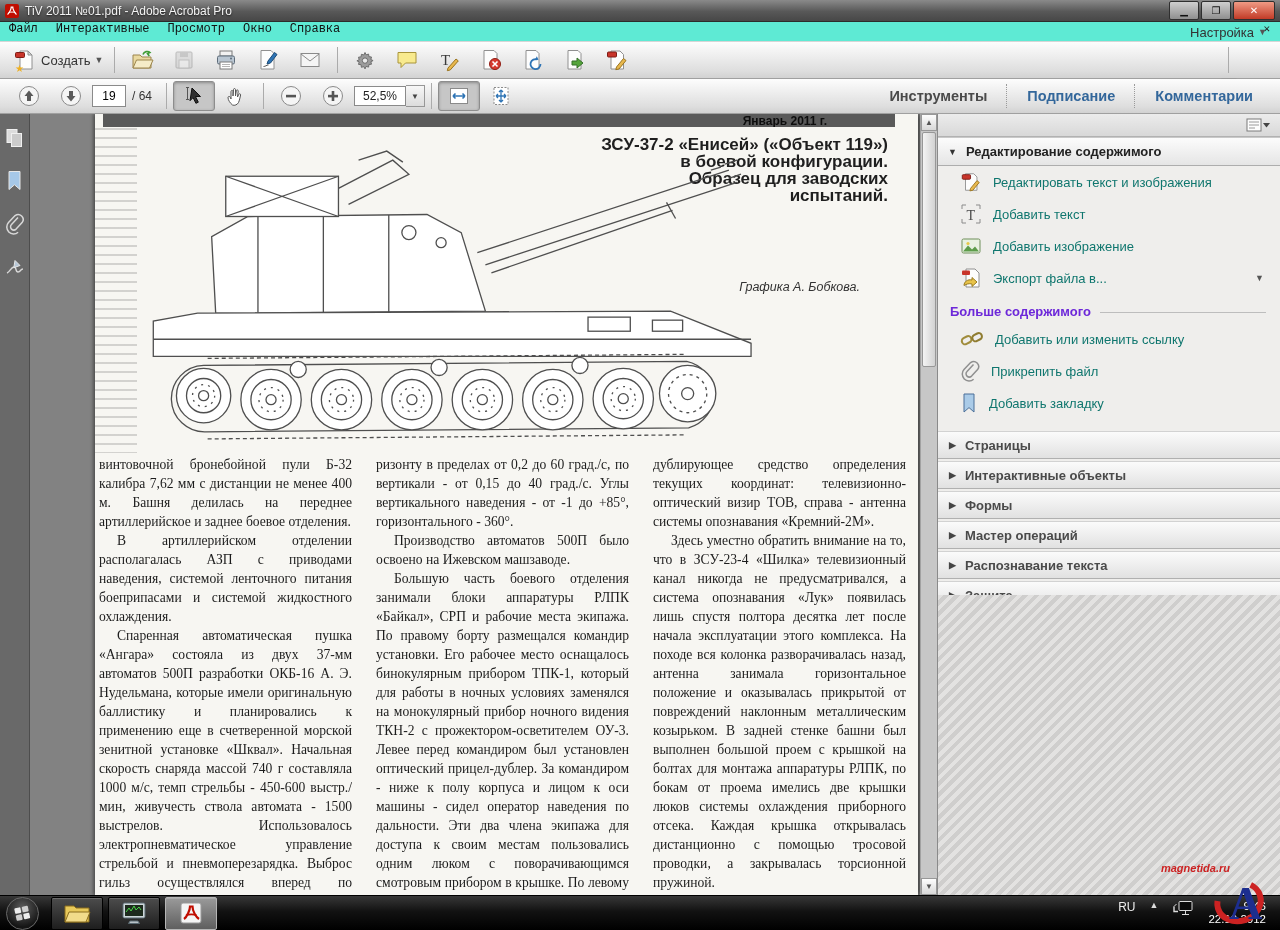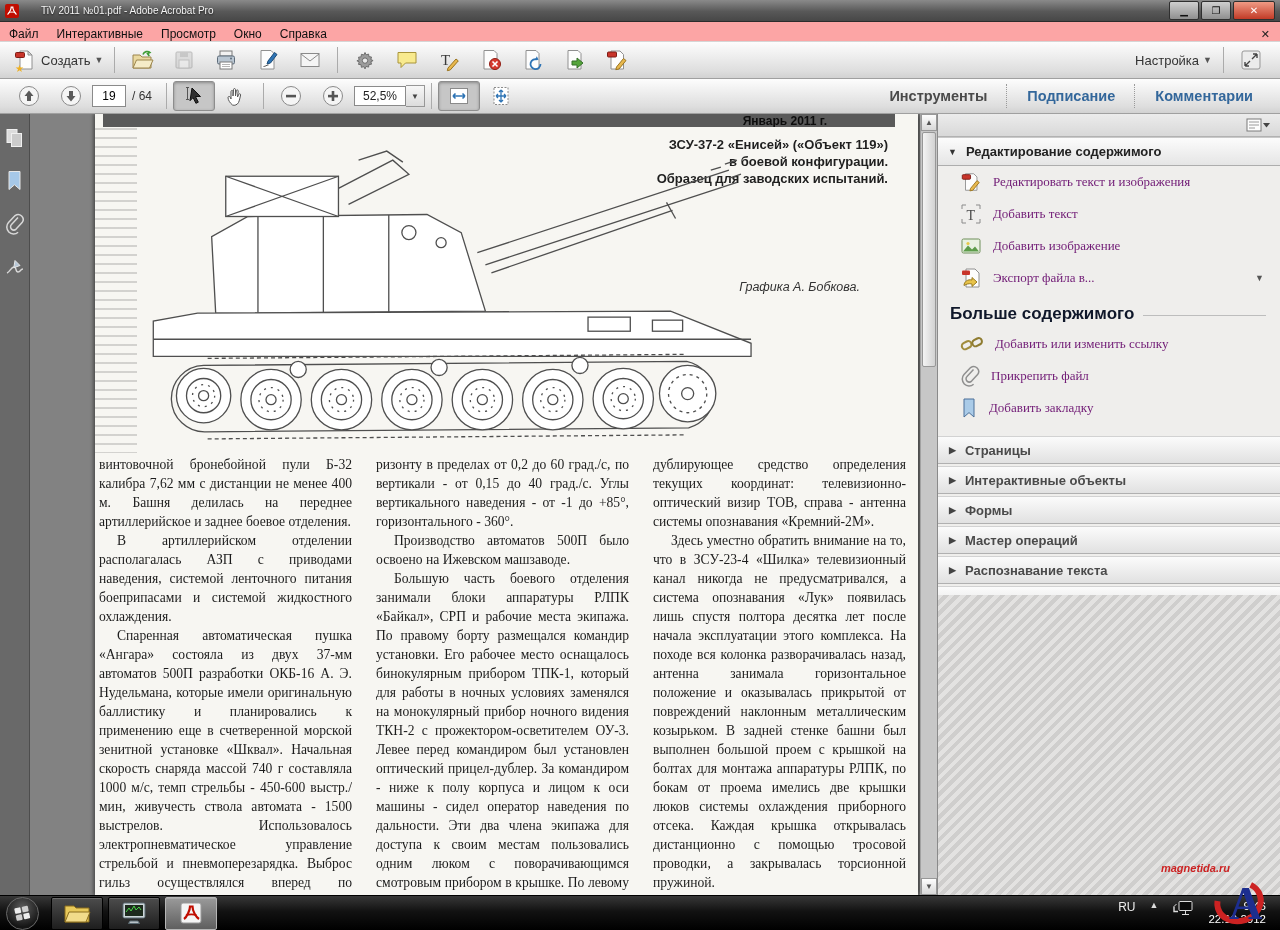--- a/index.html
+++ b/index.html
@@ -2,29 +2,29 @@
 <html><head>
 <meta charset="utf-8">
 <style>
   html,body{margin:0;padding:0;background:#555;}
   #screen{position:relative;width:1280px;height:930px;overflow:hidden;background:#828282;
           font-family:"Liberation Sans",sans-serif;}
   
   .titlebar{position:absolute;top:0;left:0;right:0;height:22px;
     background:linear-gradient(#8a8a8a,#585858 55%,#474747);
     border-bottom:1px solid #2c2c2c;display:flex;align-items:center;padding:0 5px;box-sizing:border-box;}
-  .titlebar .title{color:#f4f4f4;font-size:10px;margin-left:22px;text-shadow:0 1px 2px rgba(0,0,0,.7);}
+  .titlebar .title{color:#f4f4f4;font-size:12px;margin-left:6px;text-shadow:0 1px 2px rgba(0,0,0,.7);}
   .winbtns{margin-left:auto;display:flex;gap:2px;}
   .winbtn{width:28px;height:17px;border:1px solid #2f2f2f;border-radius:2px;
     background:linear-gradient(#cfcfcf,#8f8f8f);display:flex;align-items:center;justify-content:center;
     font-size:10px;line-height:10px;color:#111;}
   .winbtn.close{width:40px;background:linear-gradient(#ef9a84,#c23категория2);background:linear-gradient(#ef9a84,#c23b27);color:#fff;}
   
-  .menubar{position:absolute;top:22px;left:0;right:0;height:20px;background:#fca5a5;
-    border-bottom:1px solid #d6d6d6;display:flex;align-items:flex-end;font-size:12px;color:#111;box-sizing:border-box;}
+  .menubar{position:absolute;top:22px;left:0;right:0;height:20px;background:#5eead4;
+    border-bottom:1px solid #d6d6d6;display:flex;align-items:flex-start;font-size:12px;color:#111;box-sizing:border-box;font-family:Liberation Mono, monospace;}
   .mitem{padding:0 9px;cursor:default;}
   .mclose{margin-left:auto;padding-right:10px;font-size:11px;color:#222;}
   
   .toolbar{position:absolute;left:0;right:0;background:linear-gradient(#fdfdfd,#dedede 80%,#d2d2d2);
     border-bottom:1px solid #a0a0a0;display:flex;align-items:center;box-sizing:border-box;}
   #tb1{top:42px;height:37px;padding:0 8px;}
   #tb2{top:79px;height:35px;padding:0 8px;}
   .tbtn{height:28px;min-width:32px;display:flex;align-items:center;justify-content:center;gap:4px;
     border-radius:3px;padding:0 4px;border:1px solid transparent;}
   .tbtn.pressed{background:#c6c6c6;border:1px solid #8d8d8d;box-shadow:inset 0 1px 3px rgba(0,0,0,.3);}
@@ -48,21 +48,21 @@
     border-right:1px solid #4d4d4d;display:flex;flex-direction:column;align-items:center;
     padding-top:14px;gap:22px;box-sizing:border-box;}
   
   .docarea{position:absolute;top:114px;left:30px;right:343px;bottom:35px;background:#828282;overflow:hidden;}
   .page{position:absolute;left:65px;top:0;width:823px;height:100%;background:#f7f6f2;
     box-shadow:3px 0 5px rgba(0,0,0,.45),-2px 0 3px rgba(0,0,0,.35);overflow:hidden;}
   .band{position:absolute;top:0;left:8px;width:792px;height:13px;background:#5a5a5a;
     color:#0d0d0d;font-weight:bold;font-size:12px;line-height:14px;text-align:right;
     padding-right:68px;box-sizing:border-box;overflow:hidden;}
   .caption{position:absolute;top:22px;right:30px;width:300px;text-align:right;font-weight:bold;
-    font-size:13px;line-height:17px;color:#1f1f1f;}
+    font-size:17px;line-height:17px;color:#1f1f1f;}
   .credit{position:absolute;top:166px;right:58px;font-style:italic;font-size:12.5px;color:#333;}
   .bleed{position:absolute;top:14px;left:0;width:42px;height:325px;opacity:.45;filter:blur(.7px);
     background:repeating-linear-gradient(180deg,rgba(100,100,100,.55) 0 2px,transparent 2px 9px);}
   .drawing{position:absolute;top:26px;left:12px;width:795px;height:312px;}
   .columns{position:absolute;top:341px;left:4px;right:12px;display:flex;gap:24px;}
   .col{flex:1;font-family:"Liberation Serif","DejaVu Serif",serif;font-size:13.6px;line-height:19px;
     text-align:justify;color:#1c1c1c;}
   .col p{margin:0;}
   .col p.ind{text-indent:18px;}
   
@@ -76,24 +76,24 @@
   
   .rightpanel{position:absolute;top:114px;right:0;width:343px;bottom:35px;background:#efeeec;
     border-left:1px solid #8a8a8a;box-sizing:border-box;font-size:13px;color:#444;overflow:hidden;}
   .ptop{height:22px;background:linear-gradient(#ececec,#d8d8d8);border-bottom:1px solid #b2b2b2;
     display:flex;align-items:center;justify-content:flex-end;padding-right:8px;gap:3px;}
   .phead{height:27px;background:linear-gradient(#fcfcfc,#e5e5e5);border-top:1px solid #c9c9c9;
     border-bottom:1px solid #adadad;display:flex;align-items:center;padding-left:10px;gap:9px;
     font-weight:bold;color:#222;font-size:13px;}
   .parrow{font-size:9px;color:#333;}
   .pitem{height:32px;display:flex;align-items:center;gap:11px;padding-left:22px;position:relative;}
-  .pitem .lbl{color:#701a75;font-family:Liberation Serif, serif;}
+  .pitem .lbl{color:#0f766e;}
   .enddrop{position:absolute;right:16px;font-size:9px;color:#555;}
   .pmore{display:flex;align-items:center;gap:9px;padding:10px 14px 4px 12px;font-weight:bold;
-    color:#0f172a;font-size:17px;}
+    color:#6d28d9;font-size:13px;}
   .pmore .rule{flex:1;height:1px;background:#bdbdbd;margin-top:2px;}
   .accwrap{margin-top:12px;}
   .acc{height:26px;margin-top:2px;background:linear-gradient(#fbfbfb,#e1e1e1);
     border-top:1px solid #d2d2d2;border-bottom:1px solid #b0b0b0;display:flex;align-items:center;
     gap:9px;padding-left:11px;font-weight:bold;color:#4a4a4a;font-size:13px;}
   .accarrow{font-size:9px;color:#444;}
   .hatch{position:absolute;left:0;right:0;top:481px;bottom:0;
     background:repeating-linear-gradient(135deg,#e3e2e1 0 4px,#cfcecd 4px 8px);}
   
   .taskbar{position:absolute;left:0;right:0;bottom:0;height:35px;z-index:50;
@@ -229,21 +229,21 @@
           <path d="M9 13h5v-3l6 5-6 5v-3H9z" fill="#55a53c" stroke="#36702a"></path>
         </svg>
       </div>
     <div class="tbtn">
         <svg class="ico" width="24" height="24" viewBox="0 0 24 24">
           <path d="M6 3h9l3.5 3.5V21H6z" fill="#fdfdfd" stroke="#909090"></path>
           <rect x="2.5" y="4" width="9" height="5" rx="1" fill="#c8342a" stroke="#7d1d16"></rect>
           <path d="M11.5 19l7-8.5 2.5 2-7 8.5-3.2.7z" fill="#e8b84d" stroke="#9a7420"></path>
         </svg>
       </div>
-    <div style="margin-left:auto;display:flex;align-items:center;">
+    <div style="margin-left:auto;display:flex;align-items:center;flex-direction:column;">
       <div class="tbtn">
         <span class="setlabel">Настройка</span>
         <span class="caret">▼</span>
       </div>
       <div class="sep"></div>
       <div class="tbtn">
           <svg class="ico" width="20" height="20" viewBox="0 0 20 20">
             <rect x="1" y="1" width="18" height="18" rx="2" fill="#ececec" stroke="#979797"></rect>
             <path d="M11 9l5-5m0 0h-4m4 0v4M9 11l-5 5m0 0h4m-4 0v-4" stroke="#444" stroke-width="1.4" fill="none"></path>
           </svg>

